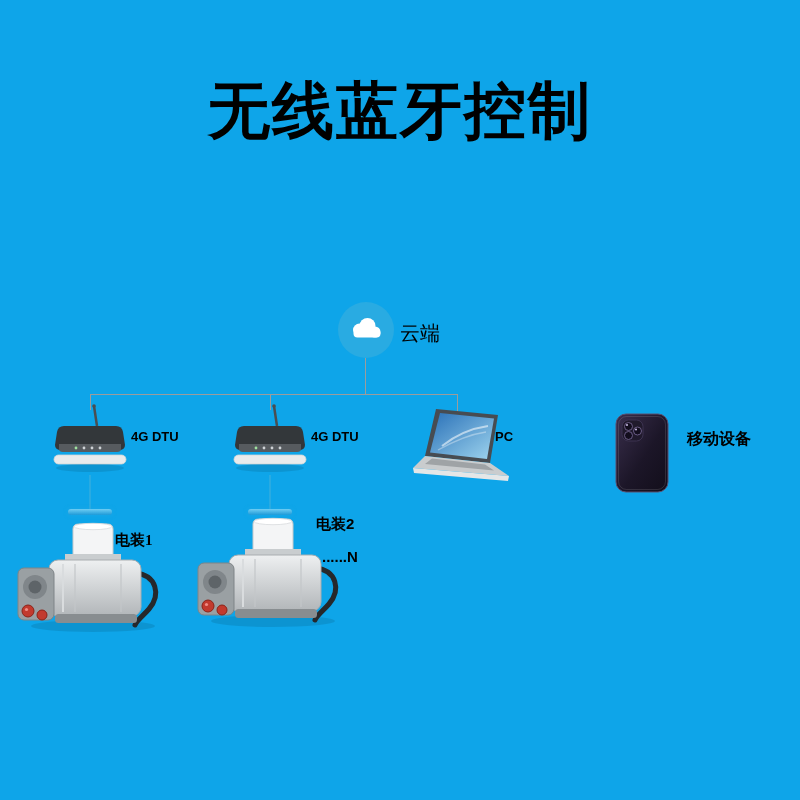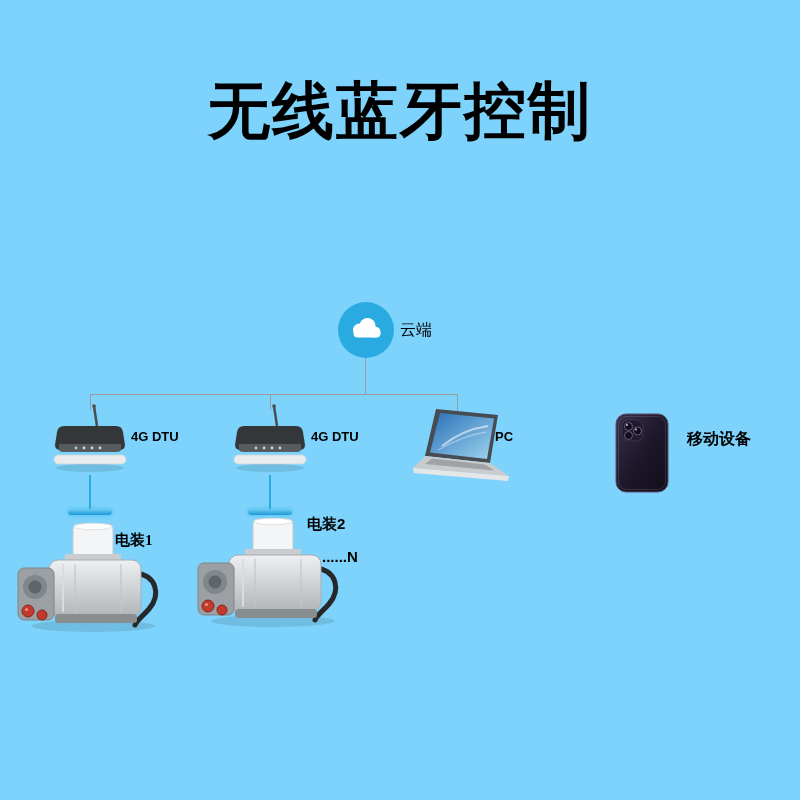--- a/index.html
+++ b/index.html
@@ -1,17 +1,17 @@
 <!DOCTYPE html>
 <html><head>
 <meta charset="utf-8">
 <style>
   html,body{margin:0;padding:0;background:#ffffff;}
   body{font-family:"Liberation Sans","DejaVu Sans",sans-serif;}
-  .canvas{position:relative;width:800px;height:800px;background:#7dd3fc;overflow:hidden;margin:0 auto;}
+  .canvas{position:relative;width:800px;height:800px;background:#0ea5e9;overflow:hidden;margin:0 auto;}
 
   .page-title{
     position:absolute;left:0;right:0;top:78px;
     text-align:center;font-size:62px;font-weight:700;color:#000000;
     letter-spacing:2px;line-height:1.05;
   }
 
   .abs{position:absolute;}
   .grey-line{position:absolute;background:#9c9c9c;}
   .blue-line{position:absolute;background:#29abe2;}
@@ -21,21 +21,21 @@
     box-shadow:0 0 4px rgba(41,171,226,.55);
   }
 
   .node-label{
     position:absolute;color:#000000;font-weight:700;white-space:nowrap;
     z-index:5;
   }
   .lbl-16{font-size:16px;}
   .lbl-17{font-size:13px;}
   .lbl-15{font-size:15px;}
-  .cloud-label{font-weight:500;font-size:16px;}
+  .cloud-label{font-weight:500;font-size:20px;}
 
   svg{display:block;}
   .defs-holder{position:absolute;width:0;height:0;overflow:hidden;}
 </style>
 </head>
 <body>
 
 <div class="canvas">
 
   <svg class="defs-holder" aria-hidden="true">
@@ -155,16 +155,16 @@
   <div class="blue-bar" style="left:248px;top:509px;width:44px;"></div>
 
   <svg class="abs" style="left:15px;top:521px;" width="150" height="112">
       <use href="#sym-actuator"></use>
     </svg>
   <div class="node-label lbl-15" style="left:115px;top:531px;font-family:Liberation Serif, serif;">电装1</div>
 
   <svg class="abs" style="left:195px;top:516px;" width="150" height="112">
       <use href="#sym-actuator"></use>
     </svg>
-  <div class="node-label lbl-15" style="left:307px;top:515px;">电装2</div>
+  <div class="node-label lbl-15" style="left:316px;top:515px;">电装2</div>
   <div class="node-label lbl-15" style="left:322px;top:548px;">......N</div>
 
 </div>
 
 </body></html>

